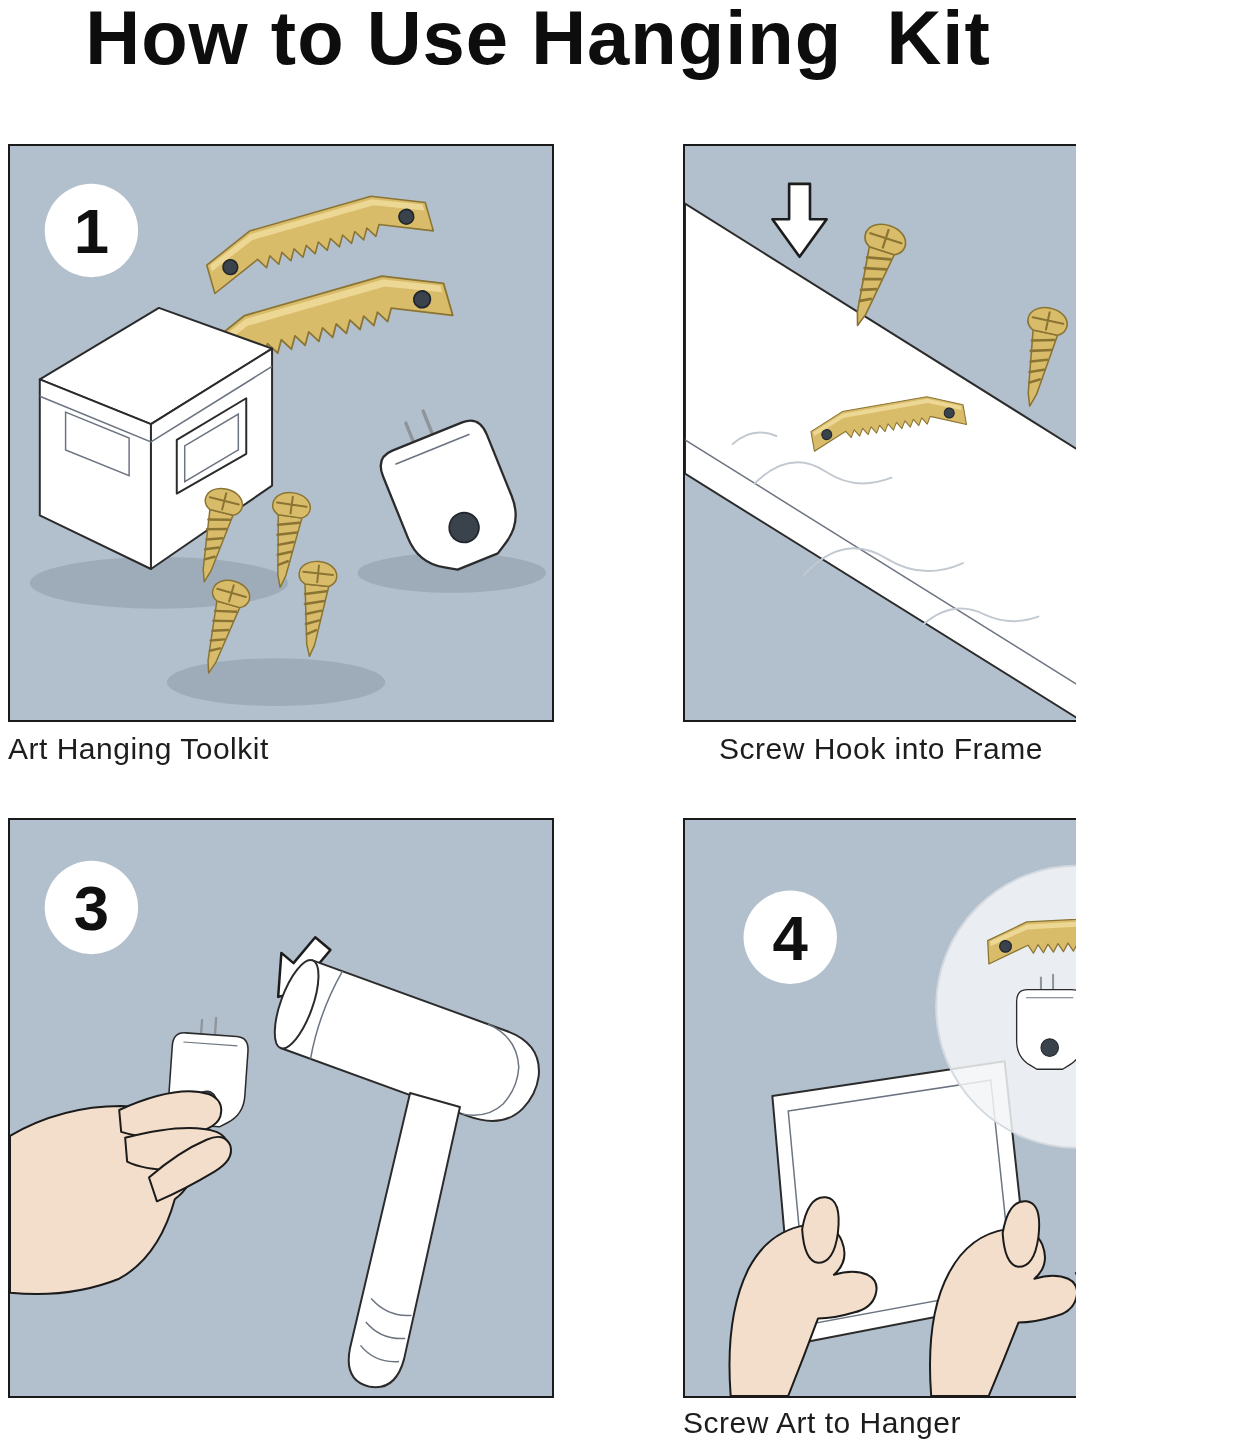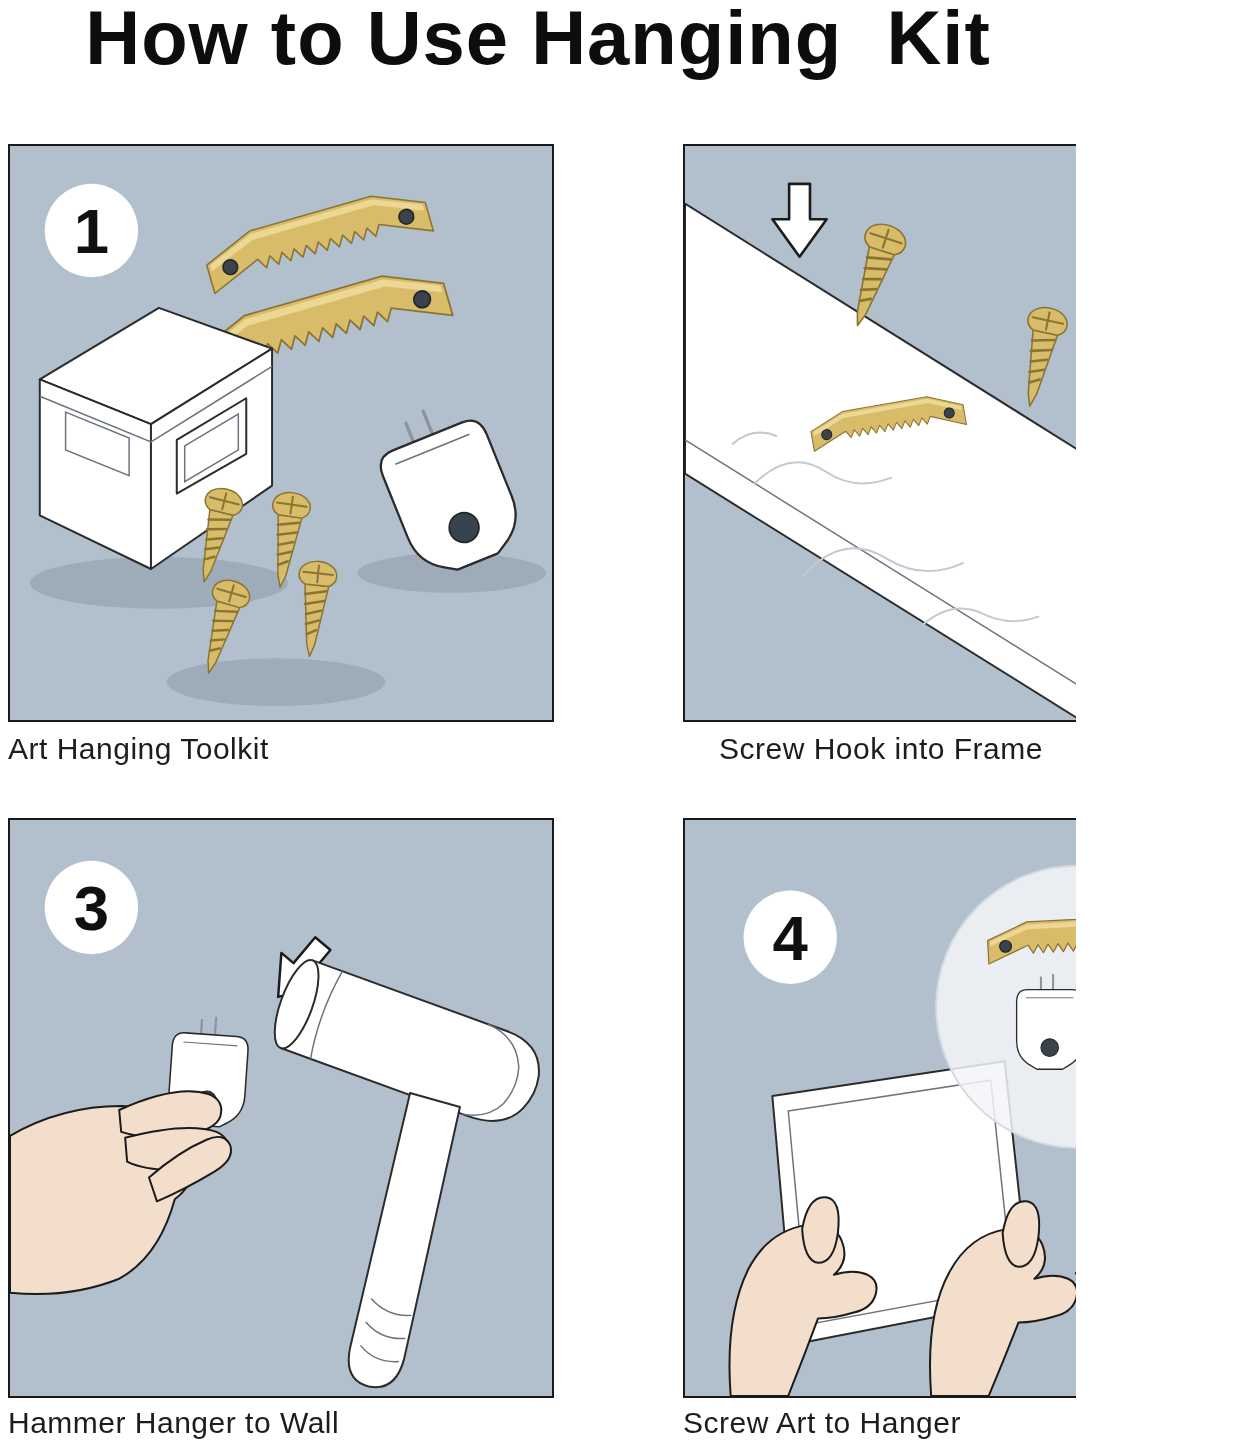--- a/index.html
+++ b/index.html
@@ -151,21 +151,20 @@
         <path class="skin-s" d="M110,292 Q168,266 200,276 Q216,282 212,298 Q208,312 174,318 Q136,322 112,314 Z"></path>
         <path class="skin-s" d="M116,320 Q178,304 208,314 Q222,320 218,334 Q212,348 176,352 Q138,354 118,344 Z"></path>
         <path class="skin-s" d="M140,360 Q170,334 198,322 Q216,314 222,328 Q226,342 206,354 Q176,372 148,384 Z"></path>
       </g>
       <g>
         <circle class="badge" cx="82" cy="88" r="47"></circle>
         <text class="badge-num" x="82" y="111">3</text>
       </g>
     </svg>
   </figure>
-  <div class="caption cap3">Hammer Hanger to Wall</div>
 
   <figure class="panel" id="p4" style="margin:0">
     <svg class="art" viewBox="0 0 546 580">
       <rect class="panel-bg" width="546" height="580"></rect>
       <g>
         <path class="white-s" d="M88,278 L322,243 L348,482 L110,528 Z"></path>
         <path class="detail" d="M104,293 L308,262 L330,470 L124,508 Z"></path>
       </g>
       <circle cx="395" cy="188" r="142" fill="#f3f5f7" fill-opacity="0.85" stroke="#d4dae0" stroke-width="2"></circle>
       <use href="#sawtooth" transform="translate(302,98) rotate(-3) scale(0.84)"></use>

